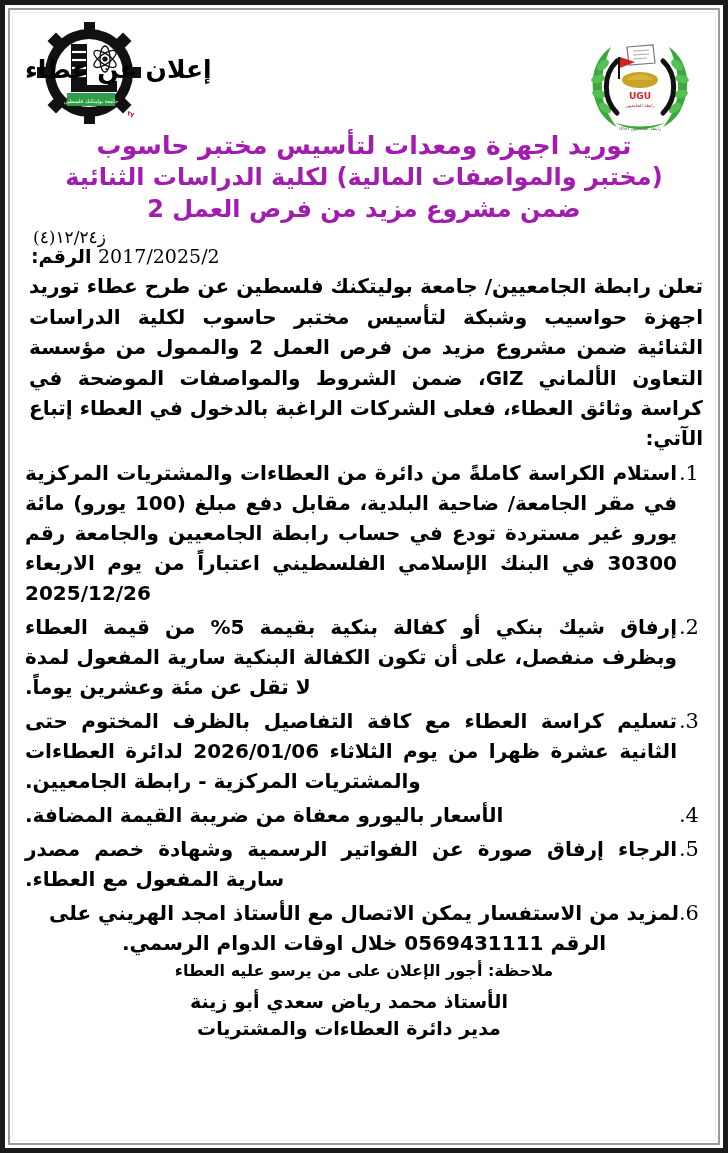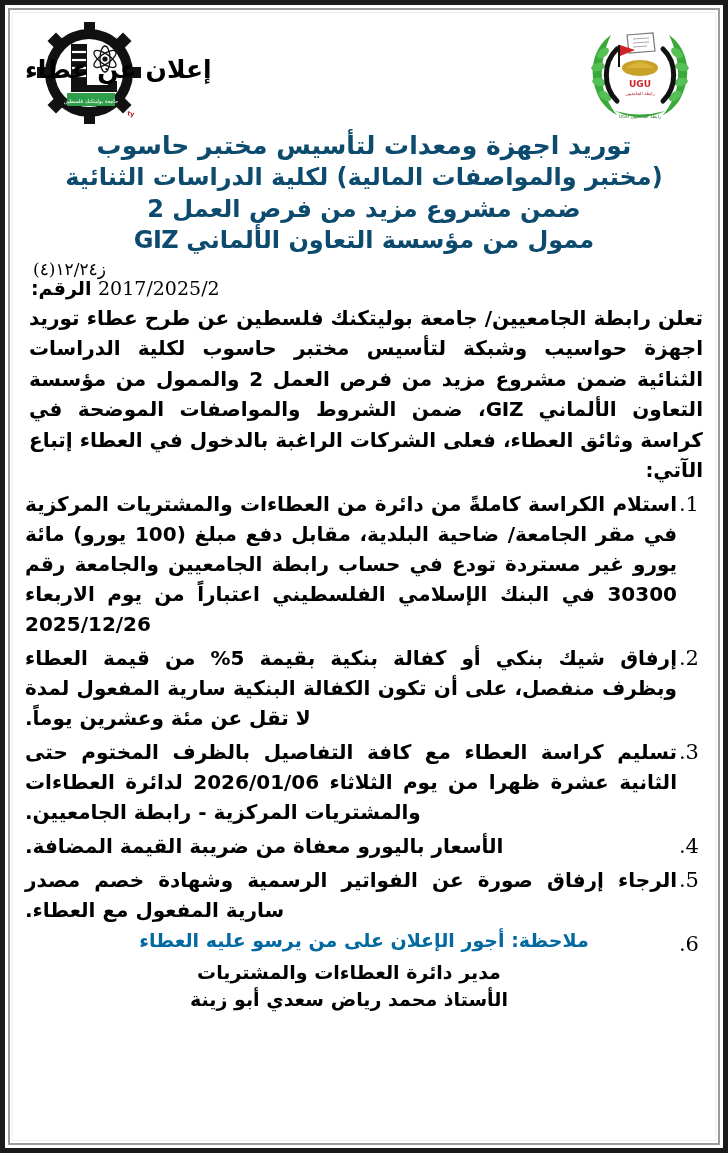--- a/index.html
+++ b/index.html
@@ -47,21 +47,21 @@
   .logo-left {
     position: absolute;
     left: 6px;
     top: 2px;
     width: 128px;
     height: 106px;
   }
   .logo-right {
     position: absolute;
     right: 4px;
-    top: 2px;
+    top: 14px;
     width: 118px;
     height: 106px;
   }
   .header-title {
     position: absolute;
     top: 38px;
     left: 0;
     right: 0;
     text-align: left;
     font-size: 25px;
@@ -71,21 +71,21 @@
   }
 
   
   .title-block {
     text-align: center;
     margin-top: 2px;
   }
   .title-line {
     font-size: 25px;
     font-weight: bold;
-    color: #0c4a6e;
+    color: #a21caf;
     line-height: 1.32;
     letter-spacing: -0.6px;
     white-space: nowrap;
   }
   .title-line.t1 { font-size: 25px; }
   .title-line.t2 { font-size: 24px; }
   .title-line.t3 { font-size: 24px; }
   .title-line.t4 { font-size: 24px; }
 
   
@@ -156,23 +156,23 @@
   .contact {
     font-size: 20px;
     font-weight: bold;
     line-height: 1.5;
     color: #000;
     text-align: center;
     margin-top: 2px;
     letter-spacing: -0.3px;
   }
   .note {
-    font-size: 19px;
-    font-weight: bold;
-    color: #0369a1;
+    font-size: 16px;
+    font-weight: bold;
+    color: #000000;
     text-align: center;
     margin-top: 3px;
     letter-spacing: -0.3px;
   }
 
   
   .signature {
     margin-top: 8px;
     text-align: center;
     padding-right: 30px;
@@ -292,21 +292,20 @@
         </svg>
       </div>
 
       <div class="header-title">إعلان عن عطاء</div>
     </div>
 
     <div class="title-block">
       <div class="title-line t1">توريد اجهزة ومعدات لتأسيس مختبر حاسوب</div>
       <div class="title-line t2">(مختبر والمواصفات المالية) لكلية الدراسات الثنائية</div>
       <div class="title-line t3">ضمن مشروع مزيد من فرص العمل 2</div>
-      <div class="title-line t4">ممول من مؤسسة التعاون الألماني GIZ</div>
     </div>
 
     <div class="ref-small">ز١٢/٢٤(٤)</div>
     <div class="ref-main">
       <span class="num">2017/2025/2</span>
       <span>الرقم:</span>
     </div>
 
     <p class="intro">تعلن رابطة الجامعيين/ جامعة بوليتكنك فلسطين عن طرح عطاء توريد اجهزة حواسيب وشبكة لتأسيس مختبر حاسوب لكلية الدراسات الثنائية ضمن مشروع مزيد من فرص العمل 2 والممول من مؤسسة التعاون الألماني GIZ، ضمن الشروط والمواصفات الموضحة في كراسة وثائق العطاء، فعلى الشركات الراغبة بالدخول في العطاء إتباع الآتي:</p>
 
@@ -329,23 +328,24 @@
       </li>
       <li>
         <span class="marker">5.</span>
         <span>الرجاء إرفاق صورة عن الفواتير الرسمية وشهادة خصم مصدر سارية المفعول مع العطاء.</span>
       </li>
       <li>
         <span class="marker">6.</span>
       </li>
     </ol>
 
+    <div class="contact">لمزيد من الاستفسار يمكن الاتصال مع الأستاذ امجد الهريني على الرقم 0569431111 خلال اوقات الدوام الرسمي.</div>
 
     <div class="note">ملاحظة: أجور الإعلان على من يرسو عليه العطاء</div>
 
     <div class="signature">
+      <div>الأستاذ محمد رياض سعدي أبو زينة</div>
       <div>مدير دائرة العطاءات والمشتريات</div>
-      <div>الأستاذ محمد رياض سعدي أبو زينة</div>
     </div>
 
   </div>
  </div>
 </div>
 
 </body></html>

